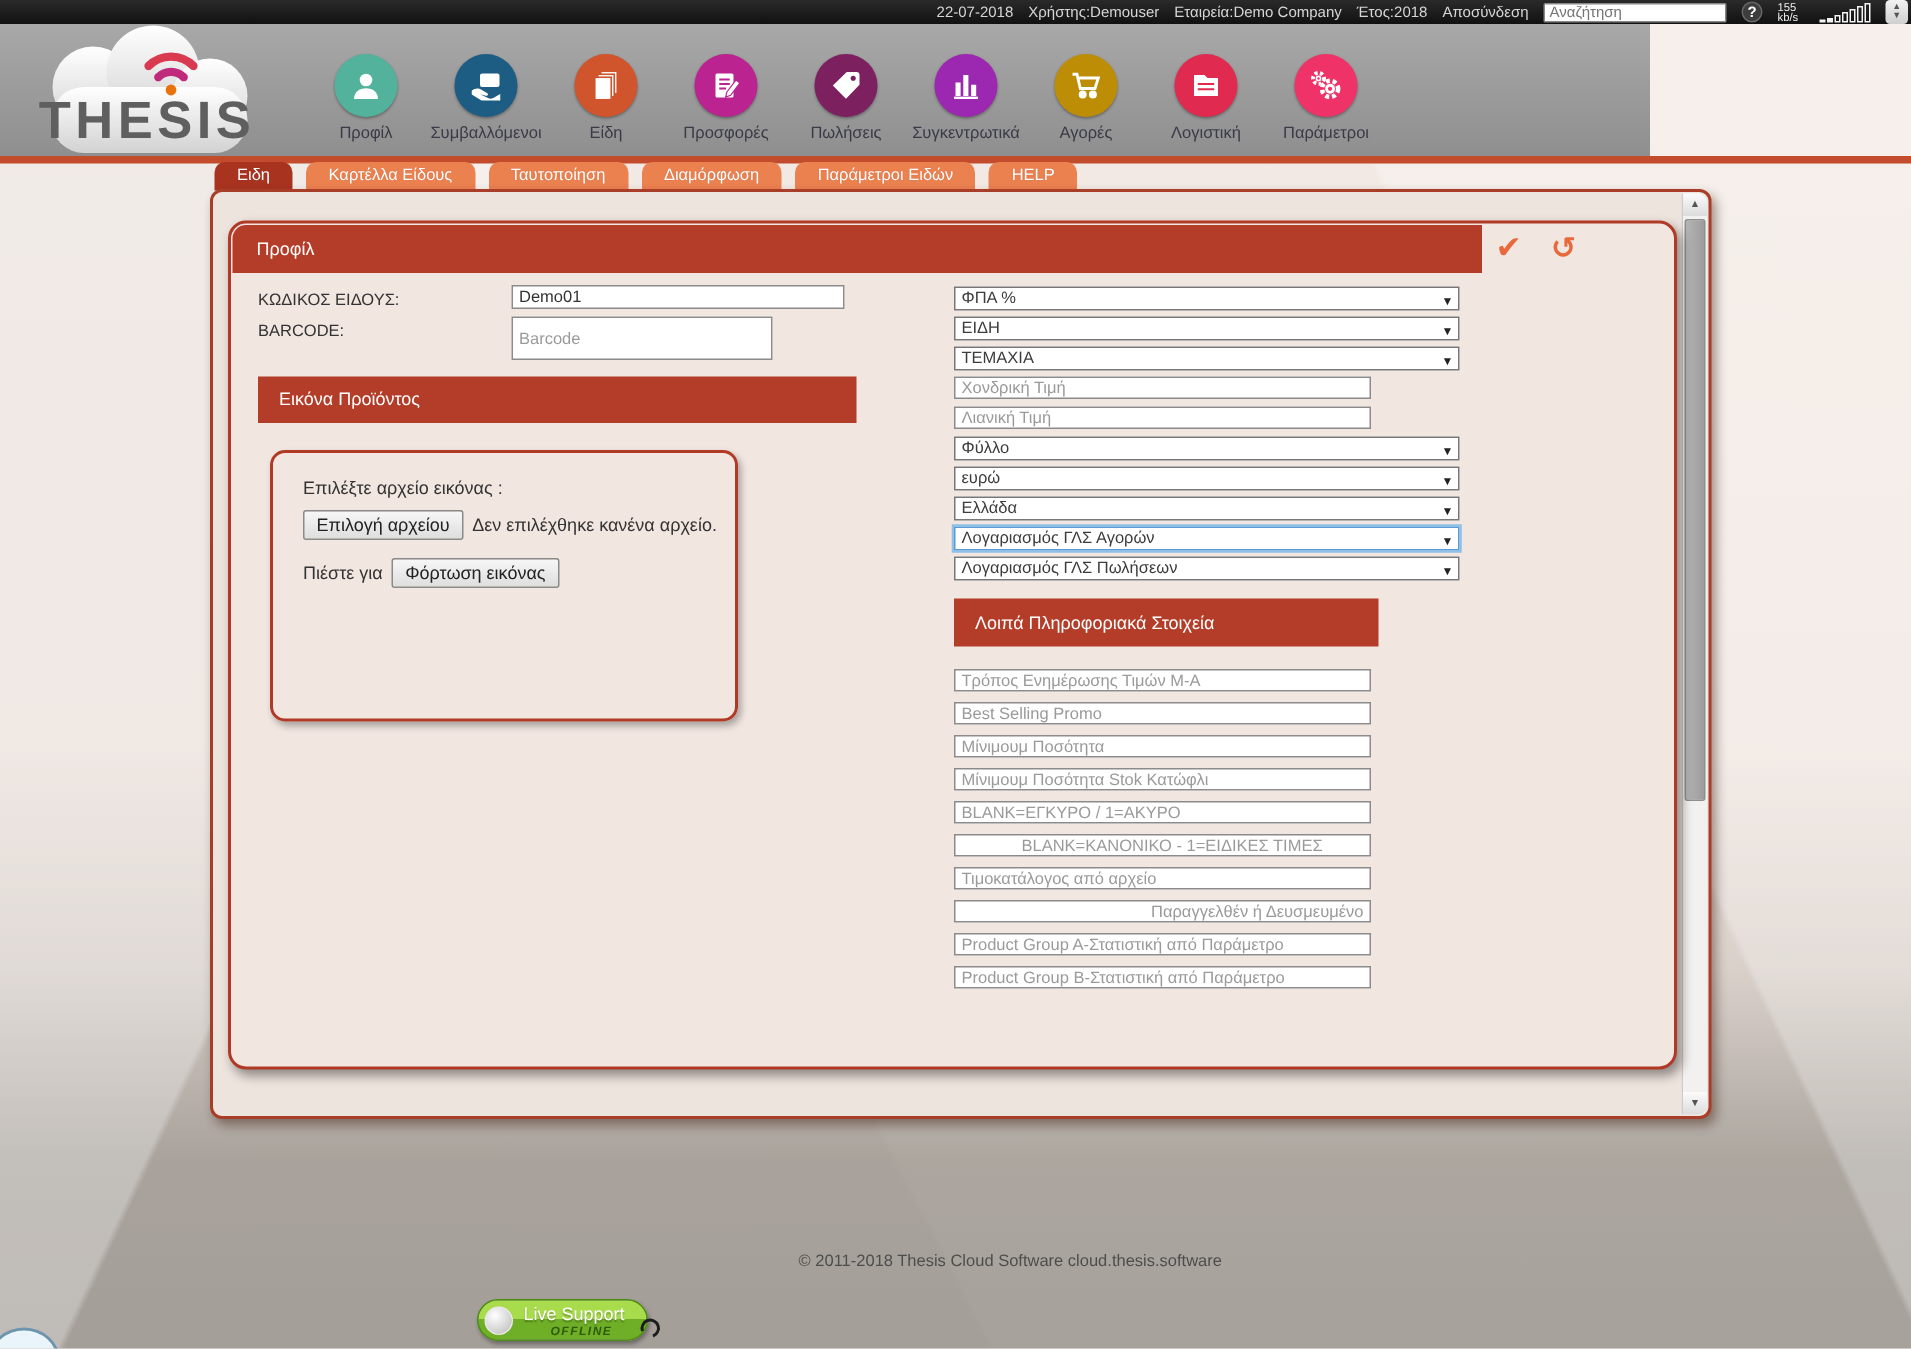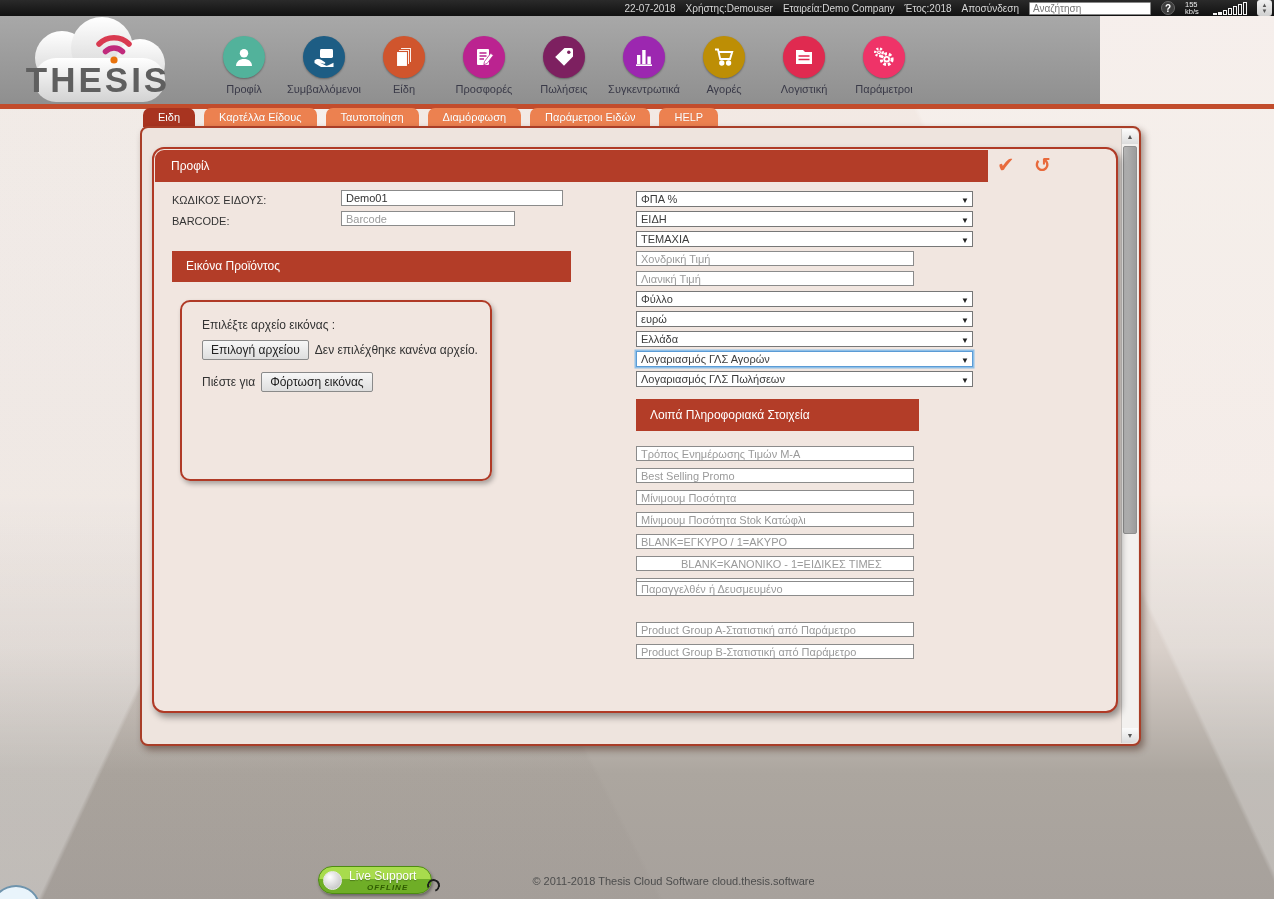--- a/index.html
+++ b/index.html
@@ -89,21 +89,21 @@
   .sec-header { position:absolute; background:#b33d28; color:#fff; font-size:12px;
     padding-left:14px; }
   .upload-box { position:absolute; left:26px; top:151px; width:312px; height:181px;
     border:2px solid #b03a26; border-radius:10px; box-shadow:2px 3px 5px rgba(0,0,0,.3); }
   .upload-box .row { position:absolute; left:20px; display:flex; align-items:center;
     gap:6px; font-size:12px; color:#333; white-space:nowrap; }
   .btn-sys { background:linear-gradient(#f7f7f7,#dedede); border:1px solid #8a8a8a;
     border-radius:2px; font-size:12px; color:#222; padding:2px 8px; cursor:pointer;
     font-family:inherit; }
   
-  .footer-copy { position:absolute; left:0; top:875px; width:1221px; text-align:center;
+  .footer-copy { position:absolute; left:0; top:835px; width:1221px; text-align:center;
     text-indent:126px; font-size:11px; color:#4d4d4d; }
   .live-badge { position:absolute; left:318px; top:866px; width:114px; height:28px;
     background:linear-gradient(#a8dc4d 0 48%,#6fae27 48% 100%); border:1px solid #4d8c12;
     border-radius:14px; cursor:pointer; box-shadow:1px 2px 3px rgba(0,0,0,.35); }
   .live-badge .dot { position:absolute; left:4px; top:4px; width:19px; height:19px;
     border-radius:50%; background:radial-gradient(circle at 35% 30%,#ffffff,#b9b9b9);
     border:1px solid #e8e8e8; }
   .live-badge .lt { position:absolute; left:30px; top:2px; font-size:12px; color:#fff;
     text-shadow:0 1px 1px rgba(0,0,0,.3); white-space:nowrap; }
   .live-badge .st { position:absolute; left:48px; top:16px; font-size:8px; font-weight:bold;
@@ -286,21 +286,21 @@
   </div>
 
   <div class="inner-panel">
     <div class="panel-header">Προφίλ</div>
     <span class="icon-check">✔</span>
     <span class="icon-undo">↺</span>
 
     <span class="flabel" style="left:18px; top:45px;">ΚΩΔΙΚΟΣ ΕΙΔΟΥΣ:</span>
     <input class="txt" style="left: 187px; top: 41px; width: 222px;" value="Demo01">
     <span class="flabel" style="left:18px; top:66px;">BARCODE:</span>
-    <input class="txt" style="left: 187px; top: 62px; width: 174px; height: 15px;" placeholder="Barcode">
+    <input class="txt" style="left: 187px; top: 62px; width: 174px; height: 29px;" placeholder="Barcode">
 
     <div class="sec-header" style="left:18px; top:102px; width:399px; height:31px; line-height:31px;">Εικόνα Προϊόντος</div>
 
     <div class="upload-box">
       <div class="row" style="top:16px;">Επιλέξτε αρχείο εικόνας :</div>
       <div class="row" style="top:38px;">
         <button class="btn-sys">Επιλογή αρχείου</button>
         <span>Δεν επιλέχθηκε κανένα αρχείο.</span>
       </div>
       <div class="row" style="top:70px;">
@@ -348,21 +348,21 @@
 
     <div class="sec-header" style="left:482px; top:250px; width:283px; height:32px; line-height:32px;">Λοιπά Πληροφοριακά Στοιχεία</div>
 
     <input class="txt" style="left: 482px; top: 297px; width: 278px; height: 15px;" placeholder="Τρόπος Ενημέρωσης Τιμών Μ-Α">
     <input class="txt" style="left: 482px; top: 319px; width: 278px; height: 15px;" placeholder="Best Selling Promo">
     <input class="txt" style="left: 482px; top: 341px; width: 278px; height: 15px;" placeholder="Μίνιμουμ Ποσότητα">
     <input class="txt" style="left: 482px; top: 363px; width: 278px; height: 15px;" placeholder="Μίνιμουμ Ποσότητα Stok Κατώφλι">
     <input class="txt" style="left: 482px; top: 385px; width: 278px; height: 15px;" placeholder="BLANK=ΕΓΚΥΡΟ / 1=ΑΚΥΡΟ">
     <input class="txt" style="left: 482px; top: 407px; width: 278px; height: 15px; padding-left: 44px;" placeholder="BLANK=ΚΑΝΟΝΙΚΟ - 1=ΕΙΔΙΚΕΣ ΤΙΜΕΣ">
     <input class="txt" style="left: 482px; top: 429px; width: 278px; height: 15px;" placeholder="Τιμοκατάλογος από αρχείο">
-    <input class="txt" style="left: 482px; top: 432px; width: 278px; height: 15px;" placeholder="Παραγγελθέν ή Δευσμευμένο">
+    <input class="txt" style="left: 482px; top: 451px; width: 278px; height: 15px; text-align: right;" placeholder="Παραγγελθέν ή Δευσμευμένο">
     <input class="txt" style="left: 482px; top: 473px; width: 278px; height: 15px;" placeholder="Product Group A-Στατιστική από Παράμετρο">
     <input class="txt" style="left: 482px; top: 495px; width: 278px; height: 15px;" placeholder="Product Group B-Στατιστική από Παράμετρο">
   </div>
 </div>
 
 <div class="live-badge">
   <div class="dot"></div>
   <div class="lt">Live Support</div>
   <div class="st">OFFLINE</div>
   <div class="headset"></div>

